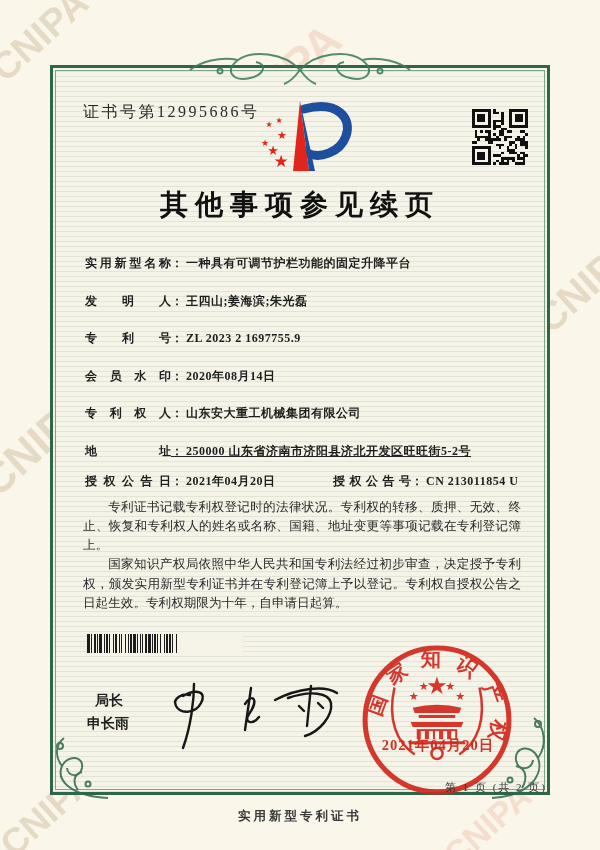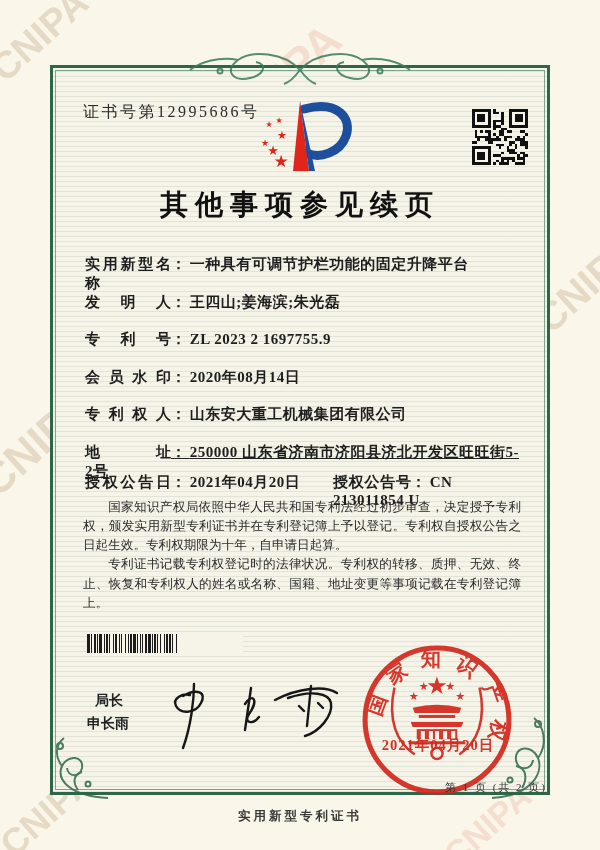--- a/index.html
+++ b/index.html
@@ -27,21 +27,21 @@
   }
   .panel-inner{position:absolute; inset:2px; border:1px solid #7da58c; pointer-events:none;}
   .abs{position:absolute;}
   
   .cert-no{left:30px; top:34px; font-size:16px; letter-spacing:2.5px; color:#2b2b2b;}
   .logo{left:196px; top:29px; width:108px; height:80px;}
   .qr{left:419px; top:41px; width:56px; height:56px;}
   .title{left:0; top:118px; width:100%; text-align:center; font-size:28px;
          font-weight:bold; letter-spacing:7px; color:#111;}
   
-  .frow{position:absolute; left:32px; width:440px; height:20px; font-size:15px;}
+  .frow{position:absolute; left:32px; width:440px; height:20px; font-size:12px;}
   .flabel{display:inline-block; width:86px; text-align:justify; text-align-last:justify;
           font-weight:bold; color:#1e1e1e; vertical-align:top;}
   .fcolon{font-weight:bold;}
   .fvalue{font-weight:bold; color:#1e1e1e; letter-spacing:.5px;}
   .gpair2{position:absolute; left:248px; top:0;}
   
   .legal{left:30px; top:430px; width:438px; font-size:12.6px; line-height:1.52;
          text-align:justify; color:#2a2a2a;}
   .legal p{margin:0; text-indent:2em;}
   
@@ -251,22 +251,22 @@
     <div class="frow" style="top:405px;">
       <span class="flabel">授权公告日</span><span class="fcolon">：</span>
       <span class="fvalue">2021年04月20日</span>
       <span class="gpair2">
         <span class="flabel" style="width:78px;">授权公告号</span><span class="fcolon">：</span>
         <span class="fvalue">CN 213011854 U</span>
       </span>
     </div>
 
     <div class="abs legal">
+      <p>专利证书记载专利权登记时的法律状况。专利权的转移、质押、无效、终止、恢复和专利权人的姓名或名称、国籍、地址变更等事项记载在专利登记簿上。</p>
       <p>国家知识产权局依照中华人民共和国专利法经过初步审查，决定授予专利权，颁发实用新型专利证书并在专利登记簿上予以登记。专利权自授权公告之日起生效。专利权期限为十年，自申请日起算。</p>
-      <p>专利证书记载专利权登记时的法律状况。专利权的转移、质押、无效、终止、恢复和专利权人的姓名或名称、国籍、地址变更等事项记载在专利登记簿上。</p>
     </div>
 
     <div class="abs barcode" id="barcode"><span style="display:inline-block;width:3px;height:19px;background:#1c1c1c;vertical-align:top;"></span><span style="display:inline-block;width:1px;height:19px;background:transparent;vertical-align:top;"></span><span style="display:inline-block;width:1px;height:19px;background:#1c1c1c;vertical-align:top;"></span><span style="display:inline-block;width:2px;height:19px;background:transparent;vertical-align:top;"></span><span style="display:inline-block;width:2px;height:19px;background:#1c1c1c;vertical-align:top;"></span><span style="display:inline-block;width:1px;height:19px;background:transparent;vertical-align:top;"></span><span style="display:inline-block;width:1px;height:19px;background:#1c1c1c;vertical-align:top;"></span><span style="display:inline-block;width:1px;height:19px;background:transparent;vertical-align:top;"></span><span style="display:inline-block;width:3px;height:19px;background:#1c1c1c;vertical-align:top;"></span><span style="display:inline-block;width:2px;height:19px;background:transparent;vertical-align:top;"></span><span style="display:inline-block;width:1px;height:19px;background:#1c1c1c;vertical-align:top;"></span><span style="display:inline-block;width:1px;height:19px;background:transparent;vertical-align:top;"></span><span style="display:inline-block;width:2px;height:19px;background:#1c1c1c;vertical-align:top;"></span><span style="display:inline-block;width:1px;height:19px;background:transparent;vertical-align:top;"></span><span style="display:inline-block;width:1px;height:19px;background:#1c1c1c;vertical-align:top;"></span><span style="display:inline-block;width:3px;height:19px;background:transparent;vertical-align:top;"></span><span style="display:inline-block;width:1px;height:19px;background:#1c1c1c;vertical-align:top;"></span><span style="display:inline-block;width:1px;height:19px;background:transparent;vertical-align:top;"></span><span style="display:inline-block;width:2px;height:19px;background:#1c1c1c;vertical-align:top;"></span><span style="display:inline-block;width:2px;height:19px;background:transparent;vertical-align:top;"></span><span style="display:inline-block;width:1px;height:19px;background:#1c1c1c;vertical-align:top;"></span><span style="display:inline-block;width:1px;height:19px;background:transparent;vertical-align:top;"></span><span style="display:inline-block;width:1px;height:19px;background:#1c1c1c;vertical-align:top;"></span><span style="display:inline-block;width:3px;height:19px;background:transparent;vertical-align:top;"></span><span style="display:inline-block;width:1px;height:19px;background:#1c1c1c;vertical-align:top;"></span><span style="display:inline-block;width:2px;height:19px;background:transparent;vertical-align:top;"></span><span style="display:inline-block;width:1px;height:19px;background:#1c1c1c;vertical-align:top;"></span><span style="display:inline-block;width:1px;height:19px;background:transparent;vertical-align:top;"></span><span style="display:inline-block;width:2px;height:19px;background:#1c1c1c;vertical-align:top;"></span><span style="display:inline-block;width:1px;height:19px;background:transparent;vertical-align:top;"></span><span style="display:inline-block;width:3px;height:19px;background:#1c1c1c;vertical-align:top;"></span><span style="display:inline-block;width:1px;height:19px;background:transparent;vertical-align:top;"></span><span style="display:inline-block;width:1px;height:19px;background:#1c1c1c;vertical-align:top;"></span><span style="display:inline-block;width:2px;height:19px;background:transparent;vertical-align:top;"></span><span style="display:inline-block;width:1px;height:19px;background:#1c1c1c;vertical-align:top;"></span><span style="display:inline-block;width:1px;height:19px;background:transparent;vertical-align:top;"></span><span style="display:inline-block;width:1px;height:19px;background:#1c1c1c;vertical-align:top;"></span><span style="display:inline-block;width:2px;height:19px;background:transparent;vertical-align:top;"></span><span style="display:inline-block;width:2px;height:19px;background:#1c1c1c;vertical-align:top;"></span><span style="display:inline-block;width:1px;height:19px;background:transparent;vertical-align:top;"></span><span style="display:inline-block;width:3px;height:19px;background:#1c1c1c;vertical-align:top;"></span><span style="display:inline-block;width:1px;height:19px;background:transparent;vertical-align:top;"></span><span style="display:inline-block;width:1px;height:19px;background:#1c1c1c;vertical-align:top;"></span><span style="display:inline-block;width:1px;height:19px;background:transparent;vertical-align:top;"></span><span style="display:inline-block;width:2px;height:19px;background:#1c1c1c;vertical-align:top;"></span><span style="display:inline-block;width:1px;height:19px;background:transparent;vertical-align:top;"></span><span style="display:inline-block;width:1px;height:19px;background:#1c1c1c;vertical-align:top;"></span><span style="display:inline-block;width:2px;height:19px;background:transparent;vertical-align:top;"></span><span style="display:inline-block;width:1px;height:19px;background:#1c1c1c;vertical-align:top;"></span><span style="display:inline-block;width:3px;height:19px;background:transparent;vertical-align:top;"></span><span style="display:inline-block;width:1px;height:19px;background:#1c1c1c;vertical-align:top;"></span><span style="display:inline-block;width:1px;height:19px;background:transparent;vertical-align:top;"></span><span style="display:inline-block;width:2px;height:19px;background:#1c1c1c;vertical-align:top;"></span><span style="display:inline-block;width:1px;height:19px;background:transparent;vertical-align:top;"></span><span style="display:inline-block;width:2px;height:19px;background:#1c1c1c;vertical-align:top;"></span><span style="display:inline-block;width:1px;height:19px;background:transparent;vertical-align:top;"></span><span style="display:inline-block;width:1px;height:19px;background:#1c1c1c;vertical-align:top;"></span><span style="display:inline-block;width:3px;height:19px;background:transparent;vertical-align:top;"></span><span style="display:inline-block;width:1px;height:19px;background:#1c1c1c;vertical-align:top;"></span><span style="display:inline-block;width:2px;height:19px;background:transparent;vertical-align:top;"></span></div>
 
     <div class="abs signer-title">局长</div>
     <div class="abs signer-name">申长雨</div>
 
     <svg class="abs signature" viewBox="0 0 215 80">
       <g fill="none" stroke="#171717" stroke-width="2.4" stroke-linecap="round">
         <path d="M30,20 C44,12 54,16 48,27 C43,37 28,39 23,30 C19,22 30,17 37,19"></path>

